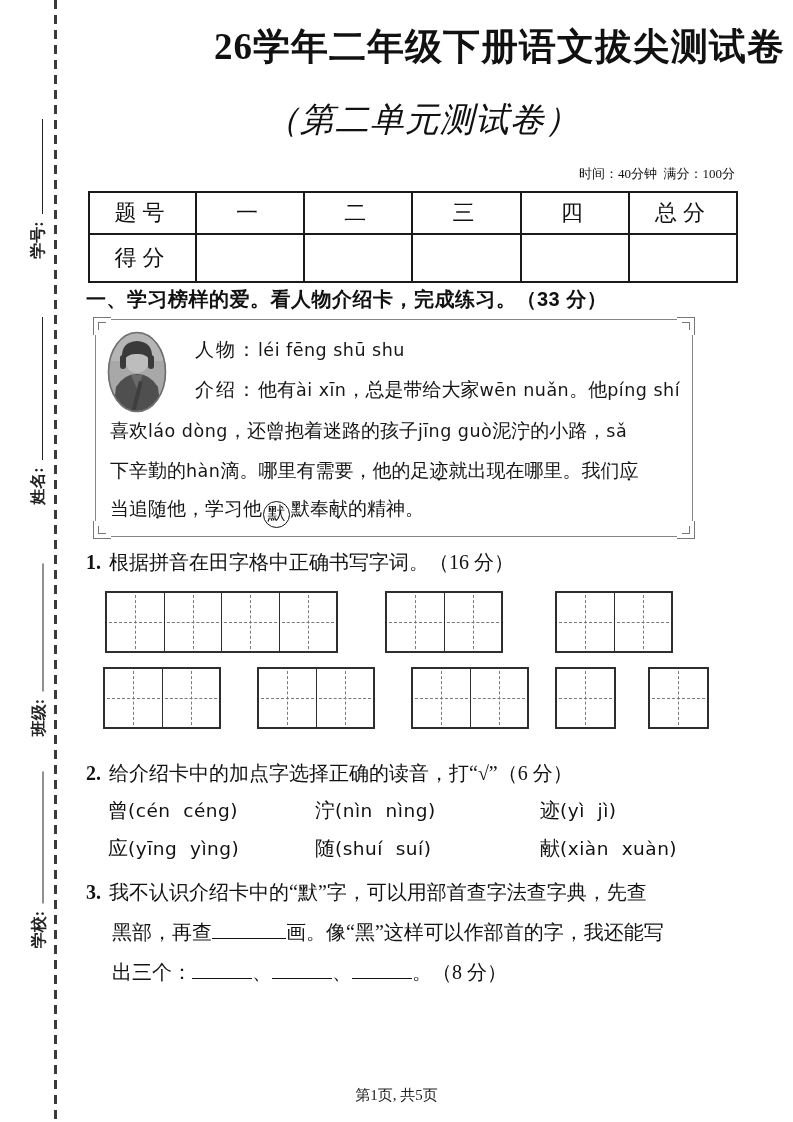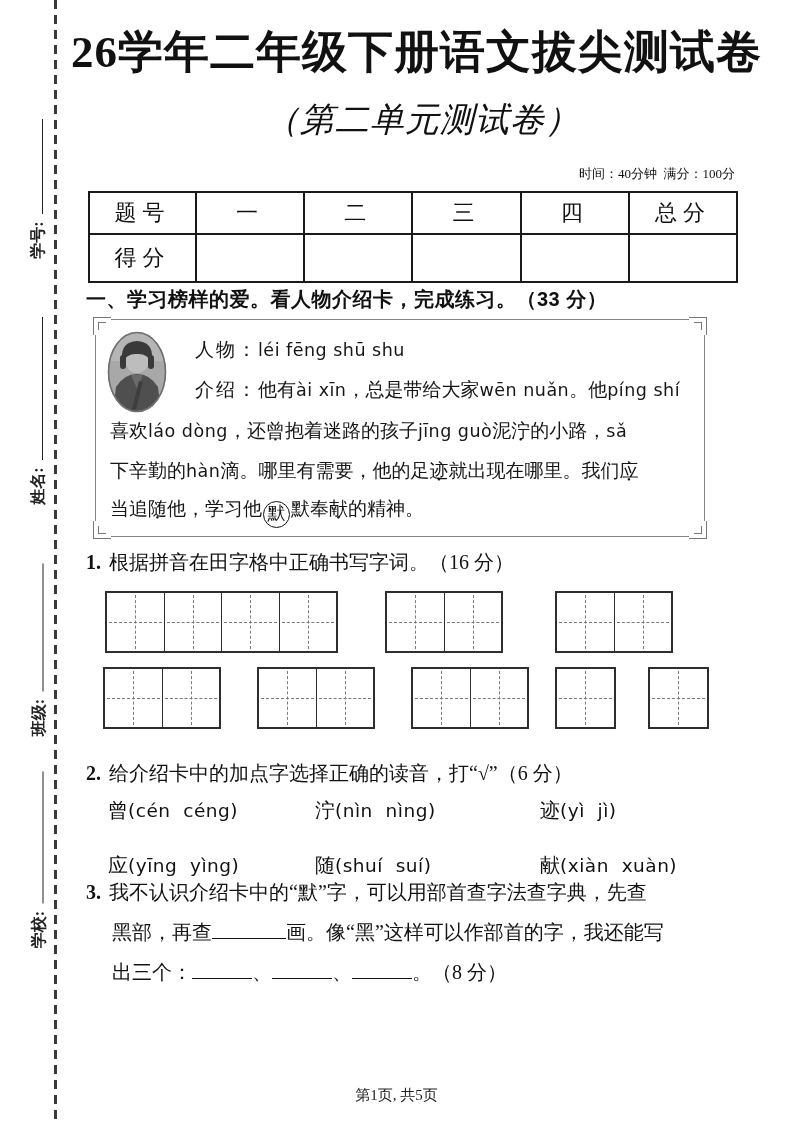--- a/index.html
+++ b/index.html
@@ -10,40 +10,40 @@
   .binding{position:absolute;left:54px;top:0;bottom:0;width:2.5px;
            background:repeating-linear-gradient(to bottom,#3a3a3a 0 9px,transparent 9px 15px);}
 
   
   .margin-group{position:absolute;height:22px;display:flex;align-items:center;justify-content:center;
                 gap:7px;transform:rotate(-90deg);}
   .margin-label{font-size:16px;font-weight:600;color:#222;white-space:nowrap;}
   .margin-line{display:inline-block;height:0.55em;border-bottom:1.6px solid #222;}
 
   
-  .title{position:absolute;left:48px;right:8px;top:22px;text-align:center;
-         font-size:45px;font-weight:700;letter-spacing:1px;white-space:nowrap;}
+  .title{position:absolute;left:48px;right:8px;top:22px;text-align:right;
+         font-size:37px;font-weight:700;letter-spacing:1px;white-space:nowrap;}
   .subtitle{position:absolute;left:60px;right:8px;top:97px;text-align:center;
             font-size:34px;font-weight:400;letter-spacing:1px;white-space:nowrap;font-style:italic;}
   .meta{position:absolute;right:58px;top:165px;font-size:13px;white-space:pre;}
 
   
   table.score{position:absolute;left:88px;top:191px;width:650px;border-collapse:collapse;
               table-layout:fixed;}
   table.score td{border:2.2px solid #1a1a1a;text-align:center;font-size:22px;
                  letter-spacing:6px;padding:0;}
   table.score tr.r1 td{height:40px;}
   table.score tr.r2 td{height:46px;}
 
   
   .sec-head{position:absolute;left:86px;top:286px;font-family:"Liberation Sans","DejaVu Sans",sans-serif;
             font-weight:700;font-size:20px;letter-spacing:0.5px;white-space:nowrap;}
 
   
-  .card{position:absolute;left:95px;top:319px;width:596px;height:216px;border:1.5px solid #858585;padding-left:12px;}
+  .card{position:absolute;left:95px;top:319px;width:596px;height:216px;border:1.5px solid #858585;}
   .corner{position:absolute;width:20px;height:20px;background:#fff;}
   .corner::before{content:"";position:absolute;left:2px;top:2px;right:0;bottom:0;
                   border-top:1.5px solid #777;border-left:1.5px solid #777;}
   .corner::after{content:"";position:absolute;left:7px;top:7px;width:7px;height:7px;
                  border-top:1.5px solid #777;border-left:1.5px solid #777;}
   .corner.tl{left:-5px;top:-5px;}
   .corner.tr{right:-5px;top:-5px;transform:rotate(90deg);}
   .corner.br{right:-5px;bottom:-5px;transform:rotate(180deg);}
   .corner.bl{left:-5px;bottom:-5px;transform:rotate(270deg);}
   .photo{position:absolute;left:11px;top:11px;}
@@ -65,21 +65,21 @@
   .tian-grid{position:absolute;display:flex;border:2.2px solid #2e2e2e;background:#fff;}
   .tian-cell{width:56.5px;height:58px;position:relative;}
   .tian-cell + .tian-cell{border-left:1.6px solid #2e2e2e;}
   .tian-cell::before{content:"";position:absolute;left:2px;right:2px;top:50%;
                      border-top:1.2px dashed #7a7a7a;}
   .tian-cell::after{content:"";position:absolute;top:2px;bottom:2px;left:50%;
                     border-left:1.2px dashed #7a7a7a;}
 
   
   .q2-opts{position:absolute;left:108px;top:797px;width:600px;display:grid;
-           grid-template-columns:207px 225px auto;row-gap:28px;}
+           grid-template-columns:207px 225px auto;row-gap:11px;}
   .q2-item{font-size:20px;white-space:pre;}
   .q2-item .py{font-size:18.5px;}
 
   
   .q3{position:absolute;left:86px;top:872px;font-size:20px;line-height:40px;color:#131313;}
   .q3 .cont{padding-left:26px;}
   .blank{display:inline-block;border-bottom:1.7px solid #111;height:15px;vertical-align:baseline;}
 
   .footer{position:absolute;left:0;right:0;top:1086px;text-align:center;font-size:15px;color:#222;}
 </style>

